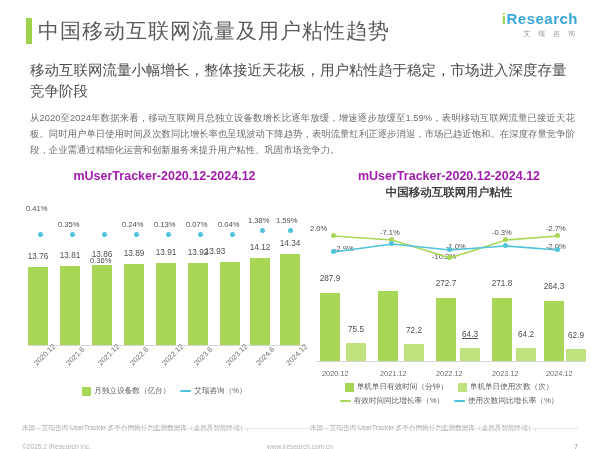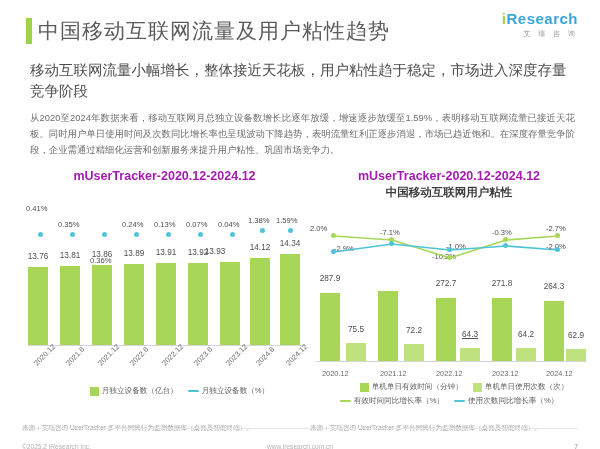--- a/index.html
+++ b/index.html
@@ -30,21 +30,21 @@
 
   .bar{position:absolute;bottom:27px;background:#a8d757;}
   .bar2{position:absolute;bottom:27px;background:#bfe27f;}
   .bar-val{position:absolute;font-size:8.2px;color:#4d4d4d;text-align:center;white-space:nowrap;}
   .xlab{position:absolute;bottom:0px;font-size:7.4px;color:#6d6d6d;white-space:nowrap;transform-origin:left top;}
 
   .pct{position:absolute;font-size:7.6px;color:#4d4d4d;white-space:nowrap;}
   .dot{position:absolute;width:5px;height:5px;border-radius:50%;background:#4fc3d9;}
   .dot-g{position:absolute;width:5px;height:5px;border-radius:50%;background:#a8d757;}
 
-  .legend{position:absolute;left:15px;width:100%;bottom:12px;display:flex;justify-content:center;gap:10px;flex-wrap:wrap;font-size:7.6px;color:#5d5d5d;}
+  .legend{position:absolute;left:0;width:100%;bottom:12px;display:flex;justify-content:center;gap:10px;flex-wrap:wrap;font-size:7.6px;color:#5d5d5d;}
   .legend2{position:absolute;left:0;width:100%;bottom:0px;display:flex;justify-content:center;gap:10px;flex-wrap:wrap;font-size:7.6px;color:#5d5d5d;}
   .lg{display:flex;align-items:center;gap:3px;}
   .sw{width:9px;height:9px;background:#a8d757;}
   .sw.sw2{background:#bfe27f;}
   .sw.line{width:11px;height:2px;background:#4fc3d9;border-radius:1px;}
   .sw.line-g{width:11px;height:2px;background:#a8d757;border-radius:1px;}
 
   .src{position:absolute;font-size:6.6px;color:#a0a0a0;}
   .src-l{left:22px;top:424px;}
   .src-r{left:310px;top:424px;}
@@ -128,21 +128,21 @@
       <div class="xlab" style="left:262px;bottom:2px;transform:rotate(-45deg);">2024.12</div>
     </div>
 
     <div class="legend" style="bottom:22px;">
       <div class="lg">
           <span class="sw"></span>
           <span>月独立设备数（亿台）</span>
         </div>
       <div class="lg">
           <span class="sw line"></span>
-          <span>月独立设备数（%）</span>
+          <span>艾瑞咨询（%）</span>
         </div>
     </div>
   </div>
 
   <div class="panel panel-r">
     <div class="p-title">mUserTracker-2020.12-2024.12</div>
     <div class="p-sub">中国移动互联网用户粘性</div>
     <div class="plot">
       <div class="axis-line"></div>
 

